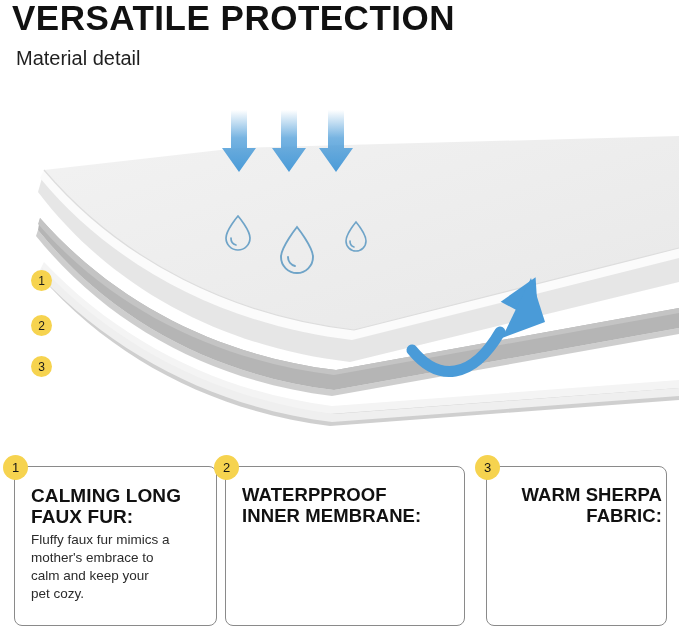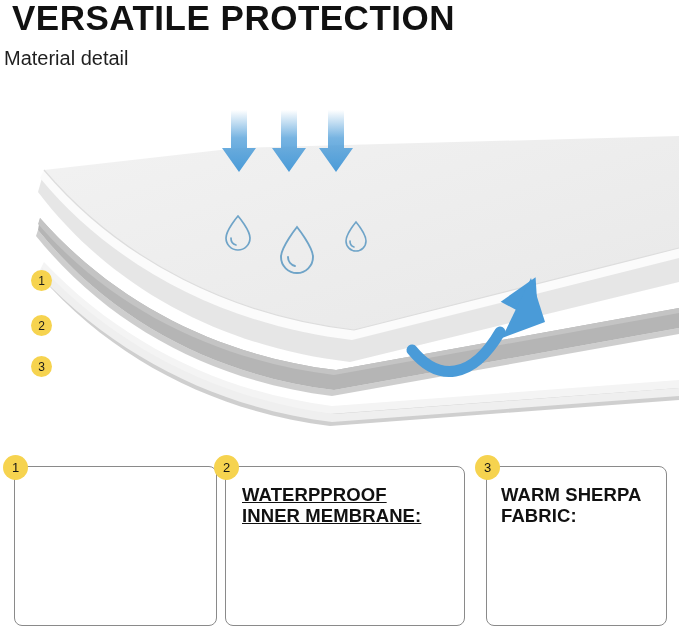--- a/index.html
+++ b/index.html
@@ -27,21 +27,21 @@
     left: 12px;
     top: -2px;
     font-size: 35px;
     font-weight: 700;
     letter-spacing: 0.5px;
     color: #111111;
     white-space: nowrap;
   }
   #page-subtitle {
     position: absolute;
-    left: 4px;
+    left: 16px;
     top: 47px;
     font-size: 20px;
     font-weight: 400;
     color: #1f1f1f;
     white-space: nowrap;
   }
 
   
   #diagram {
     position: absolute;
@@ -128,22 +128,22 @@
     white-space: pre-line;
   }
   .card-body {
     font-size: 13.5px;
     font-weight: 400;
     line-height: 1.33;
     color: #2b2b2b;
     margin: 0;
     white-space: pre-line;
   }
-  #card-1 .card-title { font-size: 18.5px; text-decoration: underline; }
-  #card-2 .card-title { font-size: 18.5px; }
+  #card-1 .card-title { font-size: 18.5px; }
+  #card-2 .card-title { font-size: 18.5px; text-align: right; }
   #card-2 .card-inner { padding-left: 14px; padding-right: 4px; }
 </style>
 </head>
 <body>
 
 <div id="header">
   <div id="page-title">VERSATILE PROTECTION</div>
   <div id="page-subtitle">Material detail</div>
 </div>
 
@@ -219,20 +219,28 @@
 
   <div class="layer-badge" id="layer-badge-1">1</div>
   <div class="layer-badge" id="layer-badge-2">2</div>
   <div class="layer-badge" id="layer-badge-3">3</div>
 </div>
 
 <div id="cards">
 
   <div class="card" id="card-0">
     <div class="card-badge">1</div>
+    <div class="card-inner">
+      <div class="card-title">CALMING LONG
+FAUX FUR:</div>
+      <div class="card-body">Fluffy faux fur mimics a
+mother's embrace to
+calm and keep your
+pet cozy.</div>
+    </div>
   </div>
 
   <div class="card" id="card-1">
     <div class="card-badge">2</div>
     <div class="card-inner">
       <div class="card-title">WATERPPROOF
 INNER MEMBRANE:</div>
     </div>
   </div>
 

